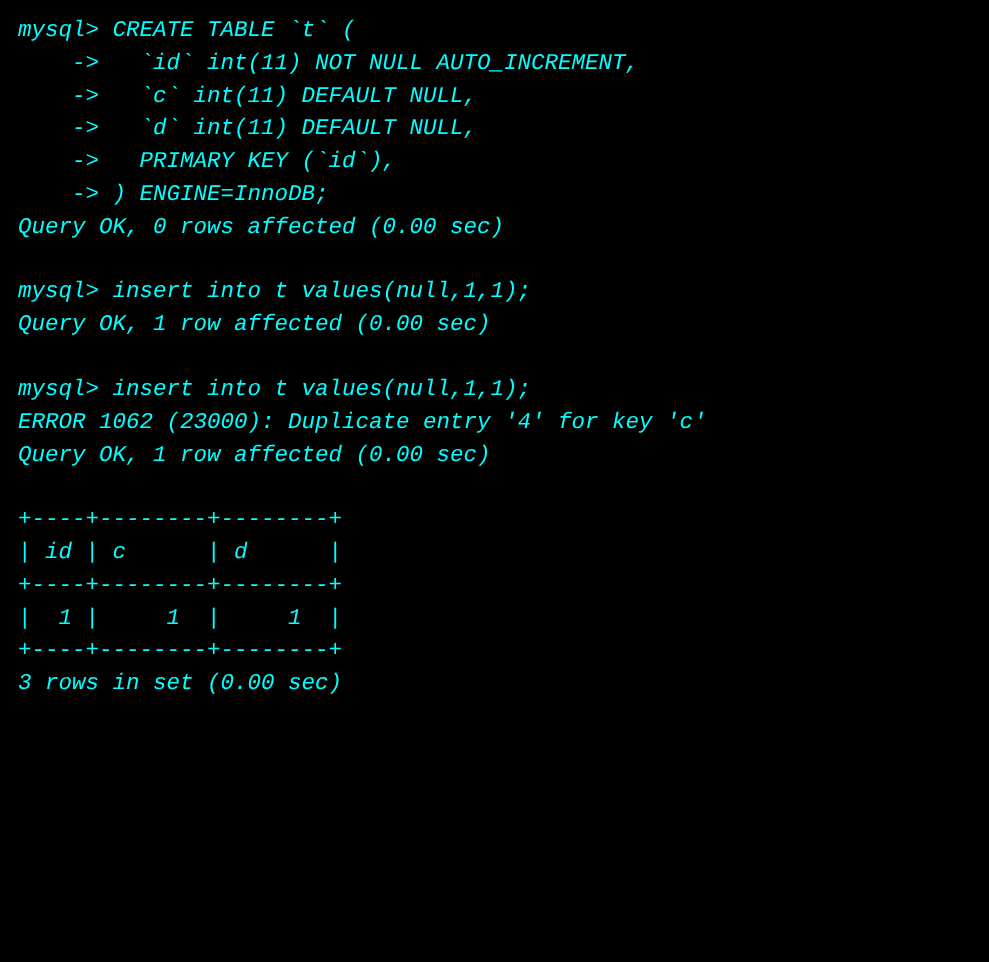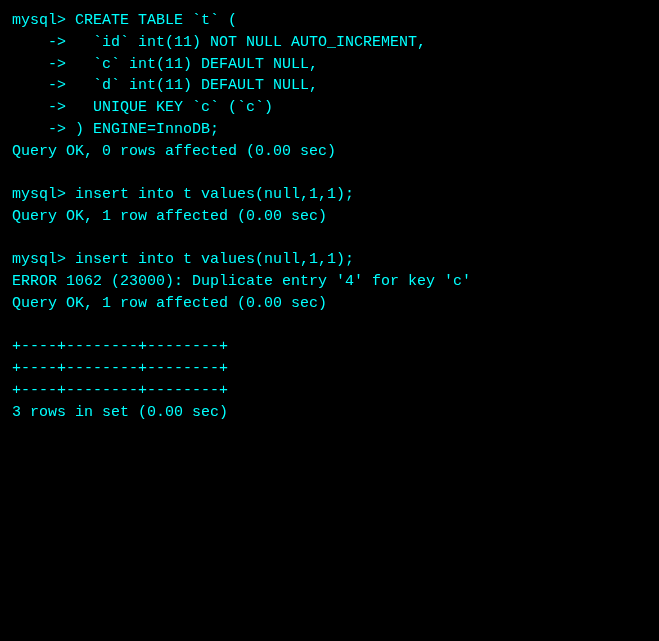--- a/index.html
+++ b/index.html
@@ -18,42 +18,45 @@
       color: #00ffff;
       padding: 10px 12px;
     }
     .terminal {
       width: 100%;
       height: 100%;
     }
     .line {
       white-space: pre;
       display: block;
+      font-style: italic;
     }
     .blank {
       display: block;
       height: 1.45em;
     }
   </style>
 </head>
 <body>
 
 <div class="terminal">
 <span class="line">mysql&gt; CREATE TABLE `t` (</span>
     <span class="line">    -&gt;   `id` int(11) NOT NULL AUTO_INCREMENT,</span>
     <span class="line">    -&gt;   `c` int(11) DEFAULT NULL,</span>
     <span class="line">    -&gt;   `d` int(11) DEFAULT NULL,</span>
-    <span class="line">    -&gt;   UNIQUE KEY `c` (`c`)</span>
+    <span class="line">    -&gt;   PRIMARY KEY (`id`),</span>
     <span class="line">    -&gt; ) ENGINE=InnoDB;</span>
     <span class="line">Query OK, 0 rows affected (0.00 sec)</span>
     <span class="blank"></span>
     <span class="line">mysql&gt; insert into t values(null,1,1);</span>
     <span class="line">Query OK, 1 row affected (0.00 sec)</span>
     <span class="blank"></span>
     <span class="line">mysql&gt; insert into t values(null,1,1);</span>
     <span class="line">ERROR 1062 (23000): Duplicate entry '4' for key 'c'</span>
     <span class="line">Query OK, 1 row affected (0.00 sec)</span>
     <span class="blank"></span>
     <span class="line">+----+--------+--------+</span>
+    <span class="line">| id | c      | d      |</span>
     <span class="line">+----+--------+--------+</span>
+    <span class="line">|  1 |     1  |     1  |</span>
     <span class="line">+----+--------+--------+</span>
     <span class="line">3 rows in set (0.00 sec)</span>
   </div>
 
 </body></html>

